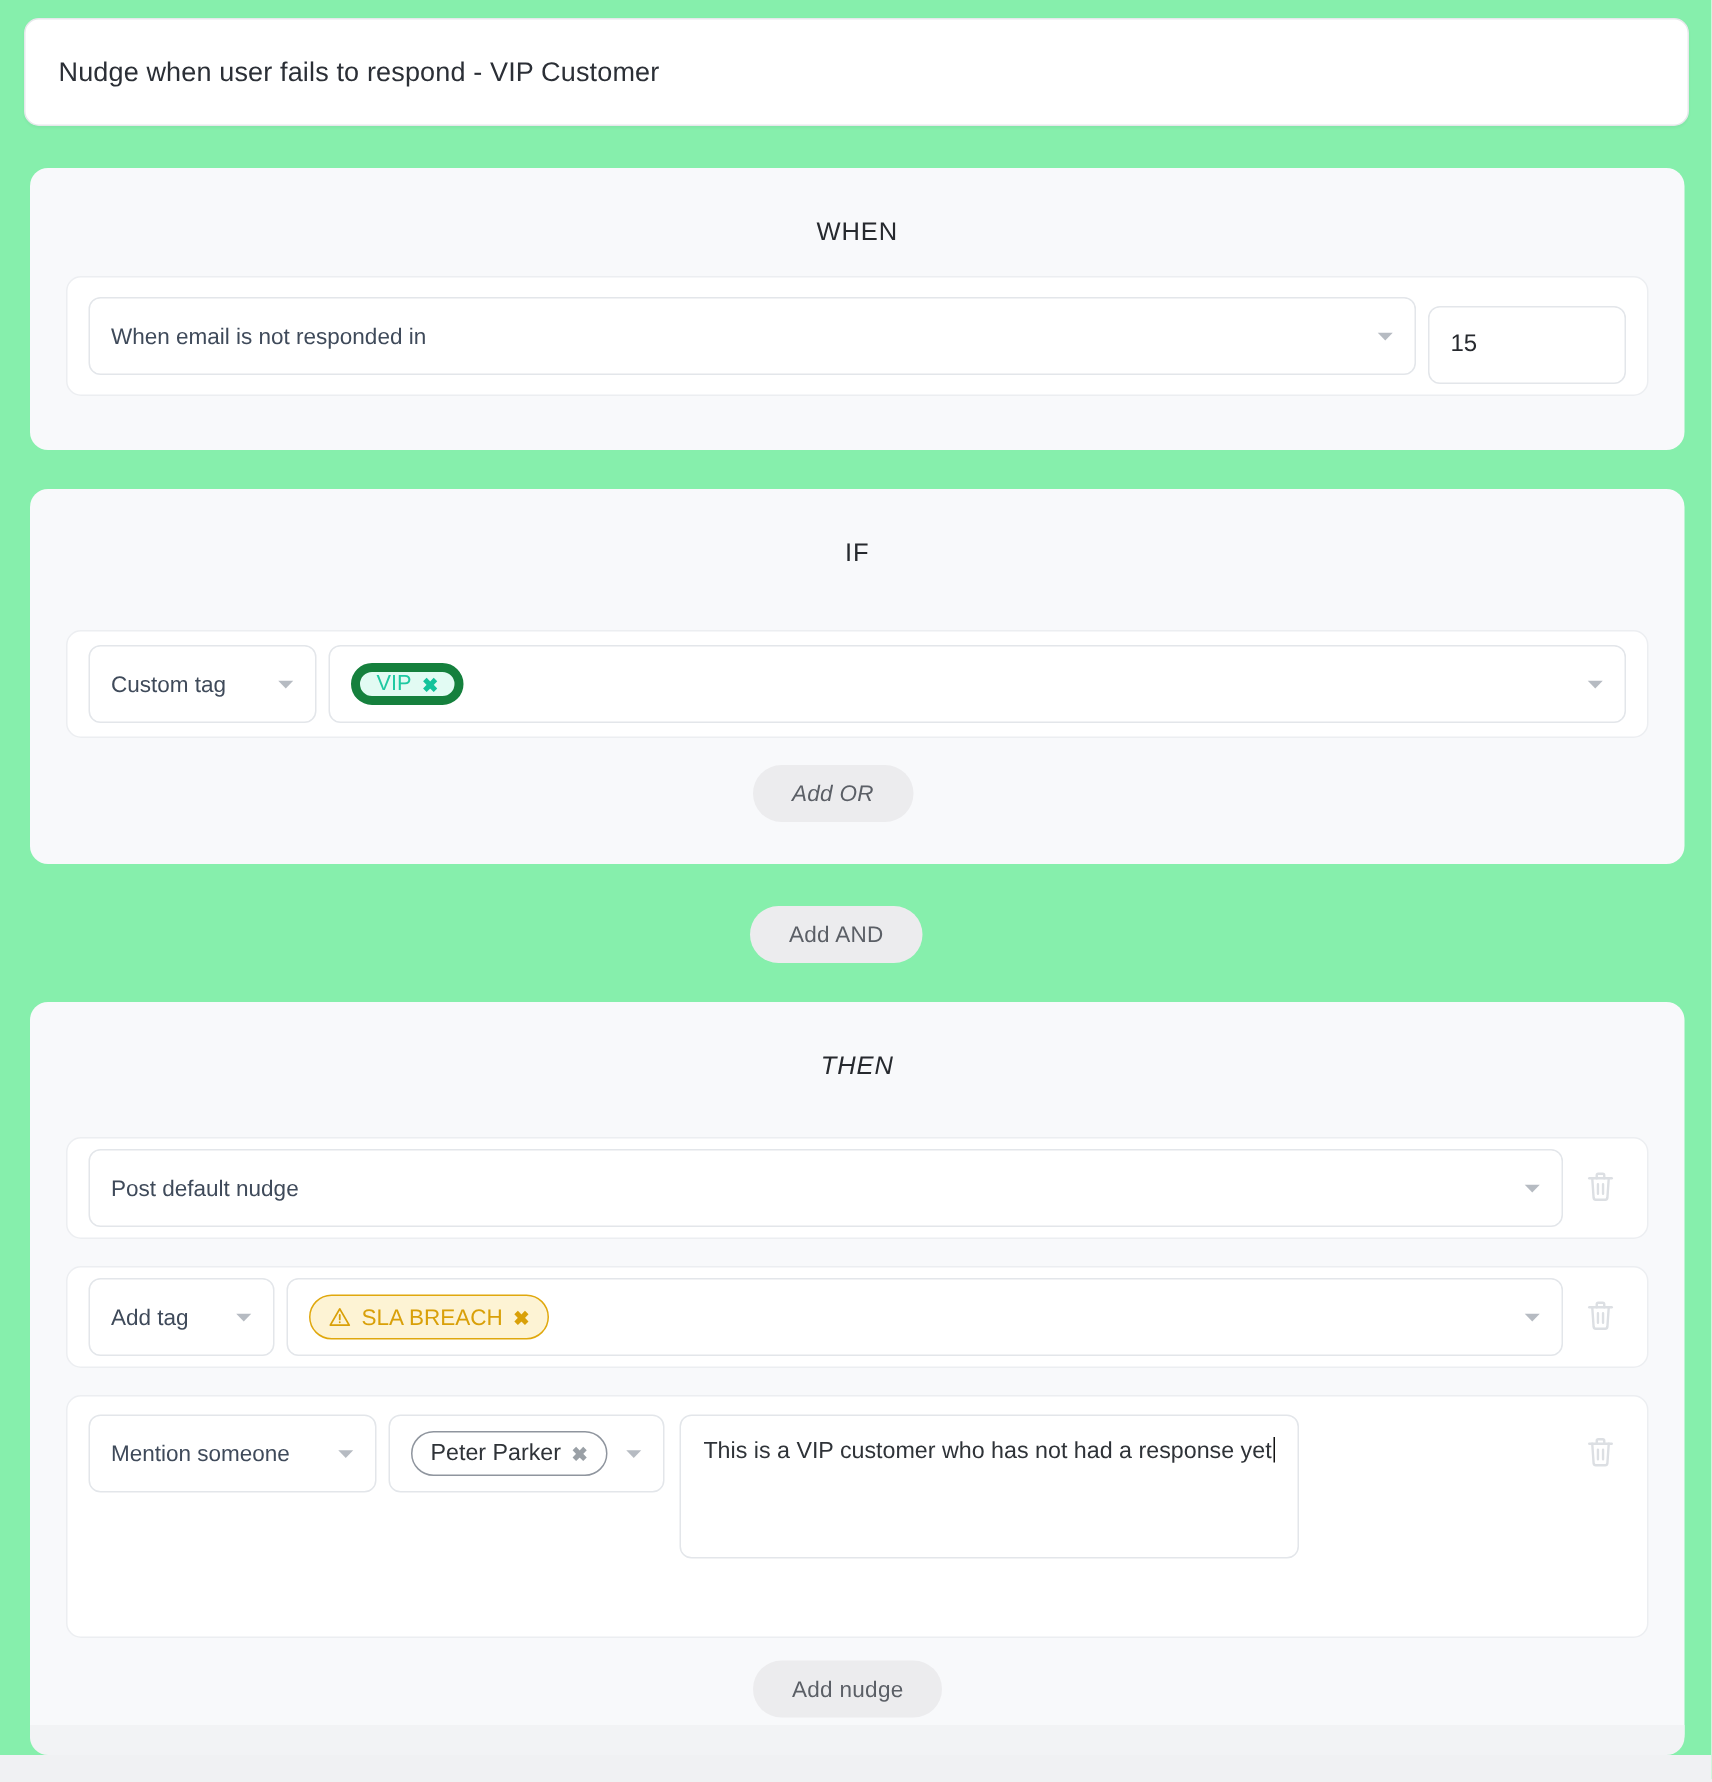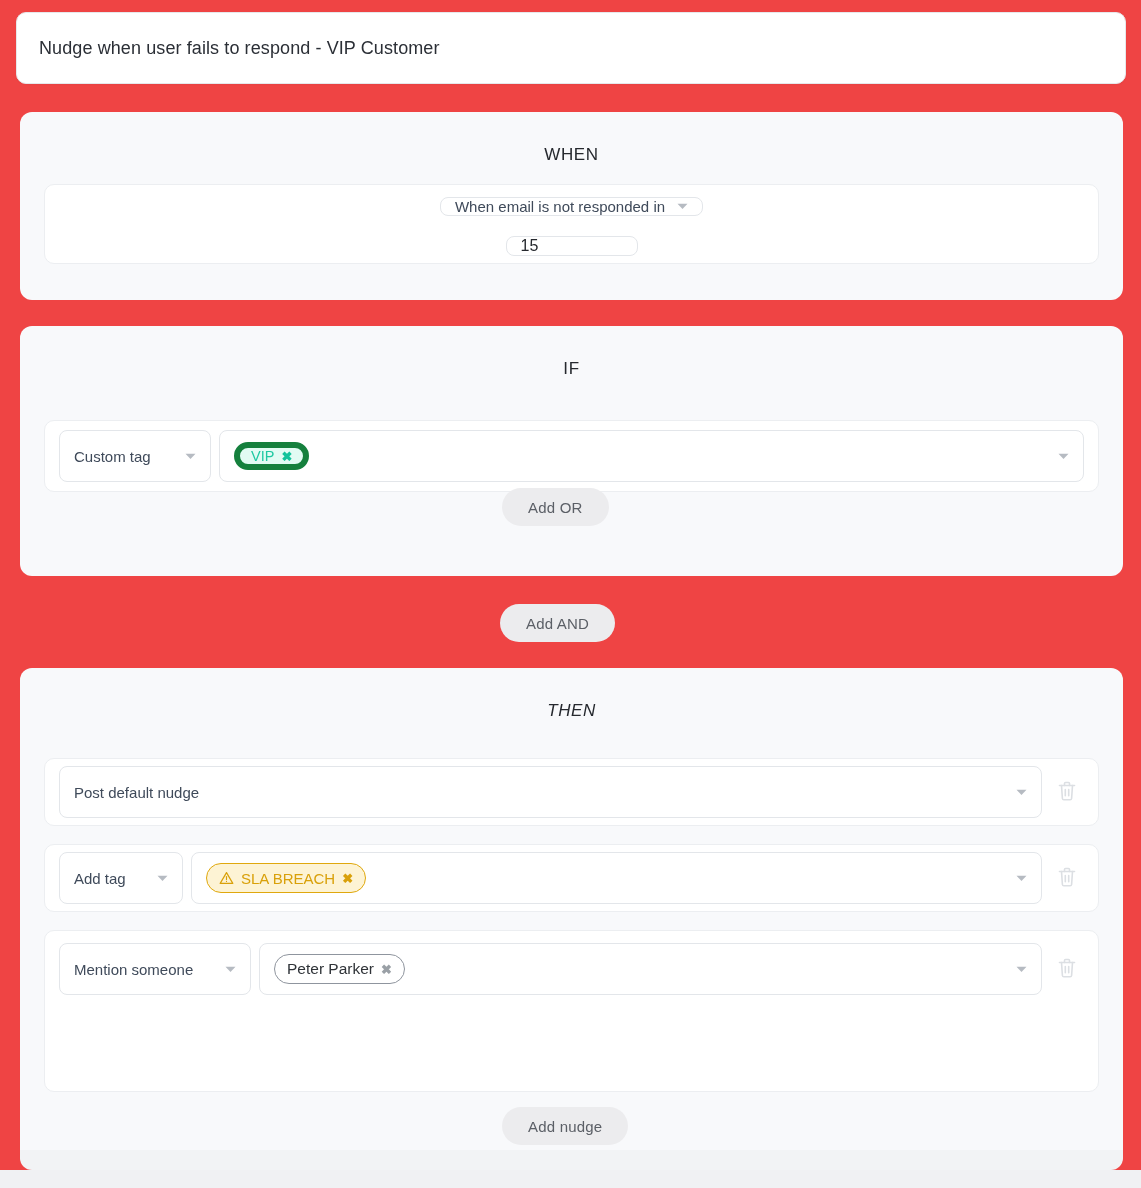--- a/index.html
+++ b/index.html
@@ -8,21 +8,21 @@
     width: 1141px; height: 1188px;
     background: #ffffff;
     font-family: "Liberation Sans", sans-serif;
     -webkit-font-smoothing: antialiased;
   }
 
   .page {
     position: relative;
     width: 1141px;
     height: 1188px;
-    background: #ef4444;
+    background: #86efac;
     padding: 18px;
     overflow: hidden;
   }
 
   
   .title-card {
     position: absolute;
     left: 16px; top: 12px;
     width: 1110px; height: 72px;
     background: #ffffff;
@@ -205,32 +205,32 @@
   .caret-bar {
     display: inline-block;
     width: 1px;
     height: 17px;
     background: #111;
     vertical-align: -3px;
     margin-left: 1px;
   }
 
   
-  .when-row   { position: absolute; left: 44px; top: 184px;  width: 1055px; height: 80px; flex-direction: column; }
+  .when-row   { position: absolute; left: 44px; top: 184px;  width: 1055px; height: 80px; }
   .if-row     { position: absolute; left: 44px; top: 420px;  width: 1055px; height: 72px; }
-  .add-or     { position: absolute; left: 502px; top: 488px; }
+  .add-or     { position: absolute; left: 502px; top: 510px; font-style: italic; }
   .add-and    { position: absolute; left: 500px; top: 604px; }
   .then-row1  { position: absolute; left: 44px; top: 758px;  width: 1055px; height: 68px; }
   .then-row2  { position: absolute; left: 44px; top: 844px;  width: 1055px; height: 68px; }
   .then-row3  { position: absolute; left: 44px; top: 930px;  width: 1055px; height: 162px; }
   .add-action { position: absolute; left: 502px; top: 1107px; }
 
   .row3-inner { display: flex; gap: 8px; align-items: flex-start; width: 100%; }
   .row3-left  { flex: 0 0 auto; }
-  .row3-mid   { flex: 1 1 auto; min-width: 0; display: flex; flex-direction: column; gap: 10px; }
+  .row3-mid   { flex: 1 1 auto; min-width: 0; display: flex; flex-direction: row; gap: 10px; }
 
   
   .bottom-edge {
     position: absolute;
     left: 20px; top: 1150px;
     width: 1103px; height: 20px;
     background: #f2f3f5;
     border-bottom-left-radius: 12px;
     border-bottom-right-radius: 12px;
   }
@@ -379,20 +379,23 @@
           <span class="chip chip-person">
             <span>Peter Parker</span>
             <span class="chip-x">✖</span>
           </span>
           <span class="caret">
             <svg width="11" height="7" viewBox="0 0 11 7">
                 <path d="M0.5 0.8 L5.5 6 L10.5 0.8 Z" fill="#b6bbc2"></path>
               </svg>
           </span>
         </div>
+        <div class="textarea-box">
+          <span>This is a VIP customer who has not had a response yet</span><span class="caret-bar"></span>
+        </div>
       </div>
       <button class="trash-btn" style="margin-top:9px;">
         <span>
           <svg width="20" height="22" viewBox="0 0 20 22" fill="none" stroke="#dcdfe3" stroke-width="1.6" stroke-linecap="round" stroke-linejoin="round">
             <path d="M2.5 5.5 H17.5"></path>
             <path d="M7.5 5.5 V3.5 A1 1 0 0 1 8.5 2.5 H11.5 A1 1 0 0 1 12.5 3.5 V5.5"></path>
             <path d="M4.5 5.5 L5.4 18.5 A1.5 1.5 0 0 0 6.9 19.8 H13.1 A1.5 1.5 0 0 0 14.6 18.5 L15.5 5.5"></path>
             <path d="M8.3 9.5 V15.8 M11.7 9.5 V15.8"></path>
           </svg>
         </span>

